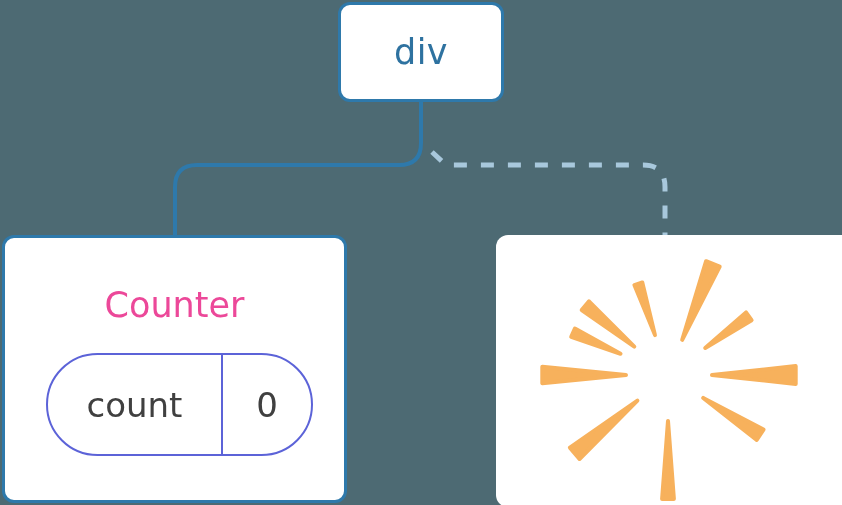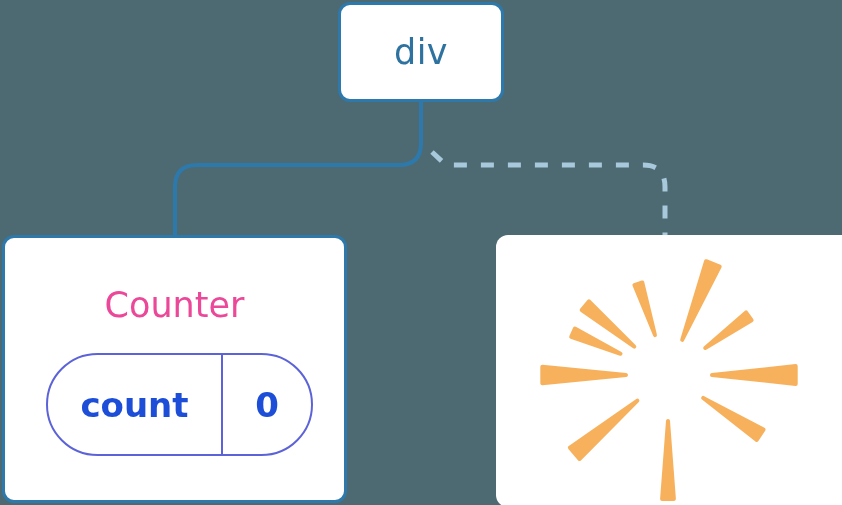--- a/index.html
+++ b/index.html
@@ -101,23 +101,22 @@
   }
   .pill-val {
     flex: 1 1 auto;
     display: flex;
     align-items: center;
     justify-content: center;
   }
   .pill-key span,
   .pill-val span {
     font-size: 34px;
-    color: #1d4ed8;
+    color: #404040;
     line-height: 1;
-    font-weight: bold;
   }
 
   
   #node-burst {
     left: 496px;
     top: 235px;
     width: 360px;
     height: 272px;
     overflow: hidden;
   }

